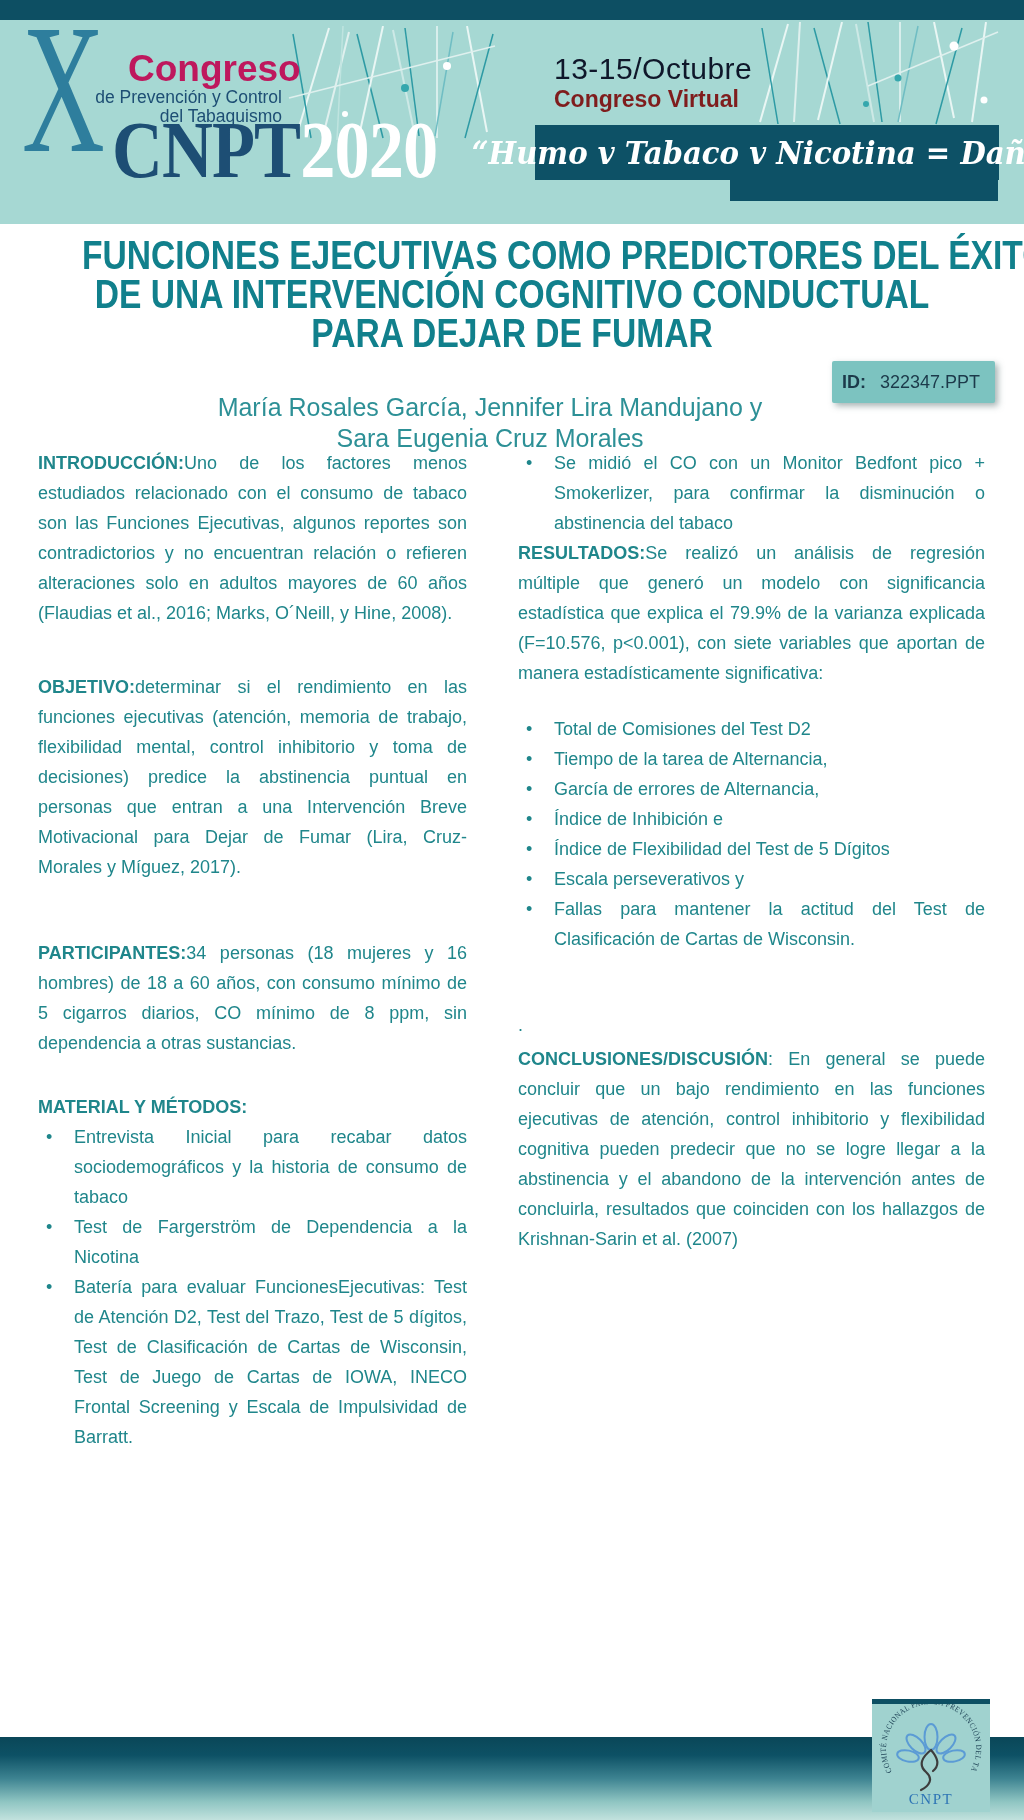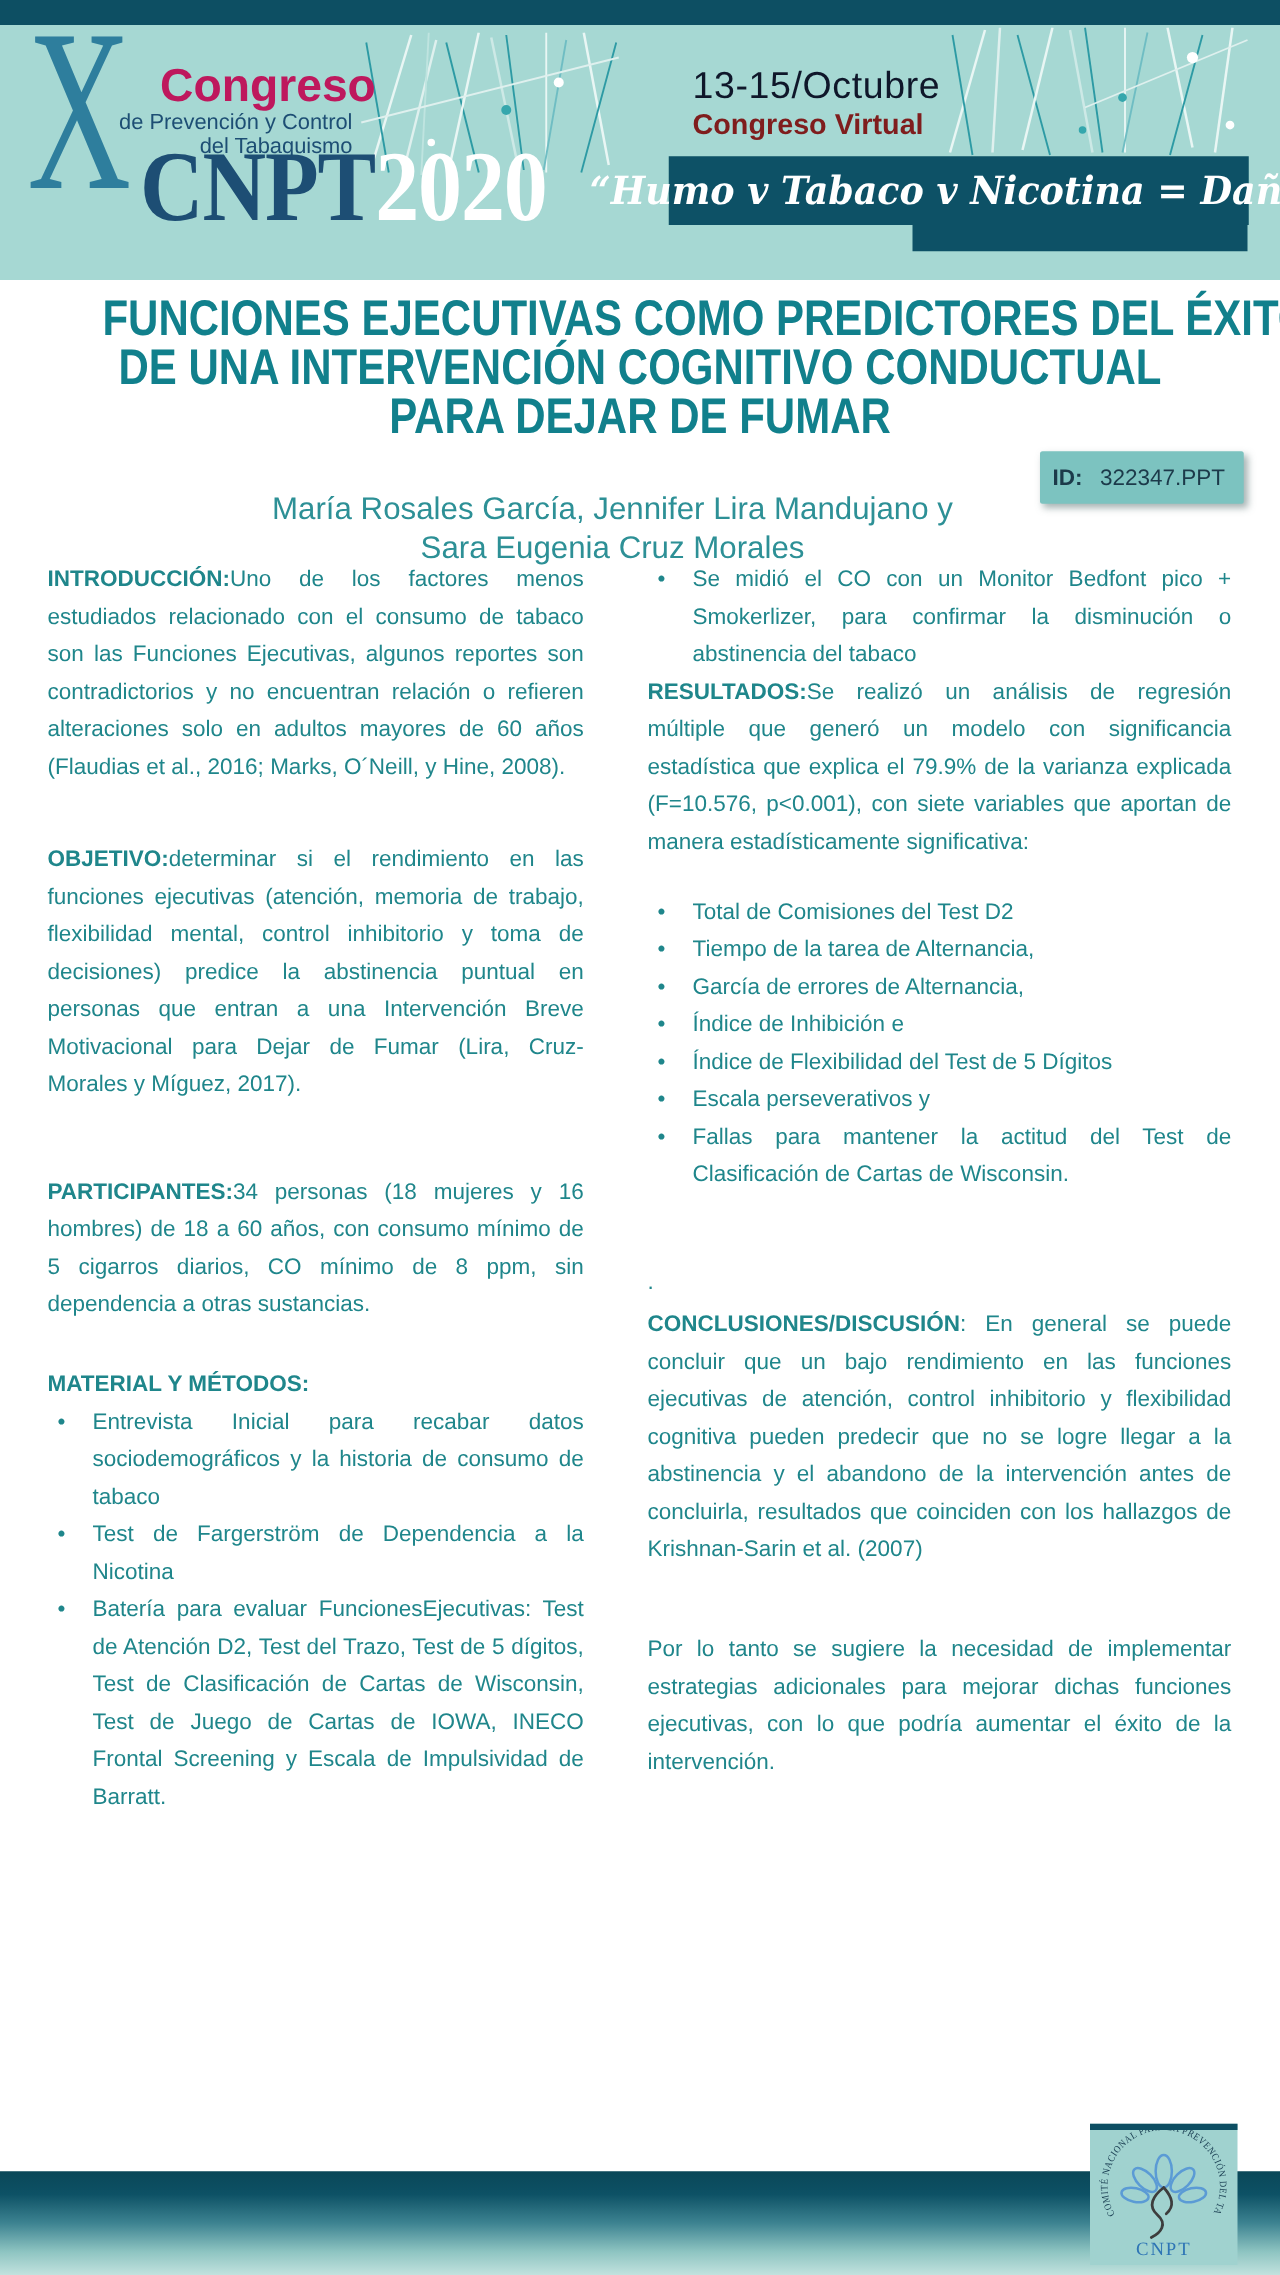--- a/index.html
+++ b/index.html
@@ -161,21 +161,20 @@
       <li><span>Total de Comisiones del Test D2</span></li>
       <li><span>Tiempo de la tarea de Alternancia,</span></li>
       <li><span>García de errores de Alternancia,</span></li>
       <li><span>Índice de Inhibición e</span></li>
       <li><span>Índice de Flexibilidad del Test de 5 Dígitos</span></li>
       <li><span>Escala perseverativos y</span></li>
       <li><span>Fallas para mantener la actitud del Test de Clasificación de Cartas de Wisconsin.</span></li>
     </ul>
     <p class="para dotline">.</p>
     <p class="para concl"><b>CONCLUSIONES/DISCUSIÓN</b><span>: En general se puede concluir que un bajo rendimiento en las funciones ejecutivas de atención, control inhibitorio y flexibilidad cognitiva pueden predecir que no se logre llegar a la abstinencia y el abandono de la intervención antes de concluirla, resultados que coinciden con los hallazgos de Krishnan-Sarin et al. (2007)</span></p>
-    <p class="para">Por lo tanto se sugiere la necesidad de implementar estrategias adicionales para mejorar dichas funciones ejecutivas, con lo que podría aumentar el éxito de la intervención.</p>
   </div>
 
   <div class="footer"></div>
 
   <div class="badge">
     <svg width="118" height="108" viewBox="0 0 118 108">
       <defs>
         <path id="ringPath" d="M 20.0 67.5 A 45 45 0 1 1 98.0 67.5"></path>
       </defs>
       <text font-size="8" fill="#1c4054" letter-spacing="0.6" font-family="Liberation Serif, serif">

